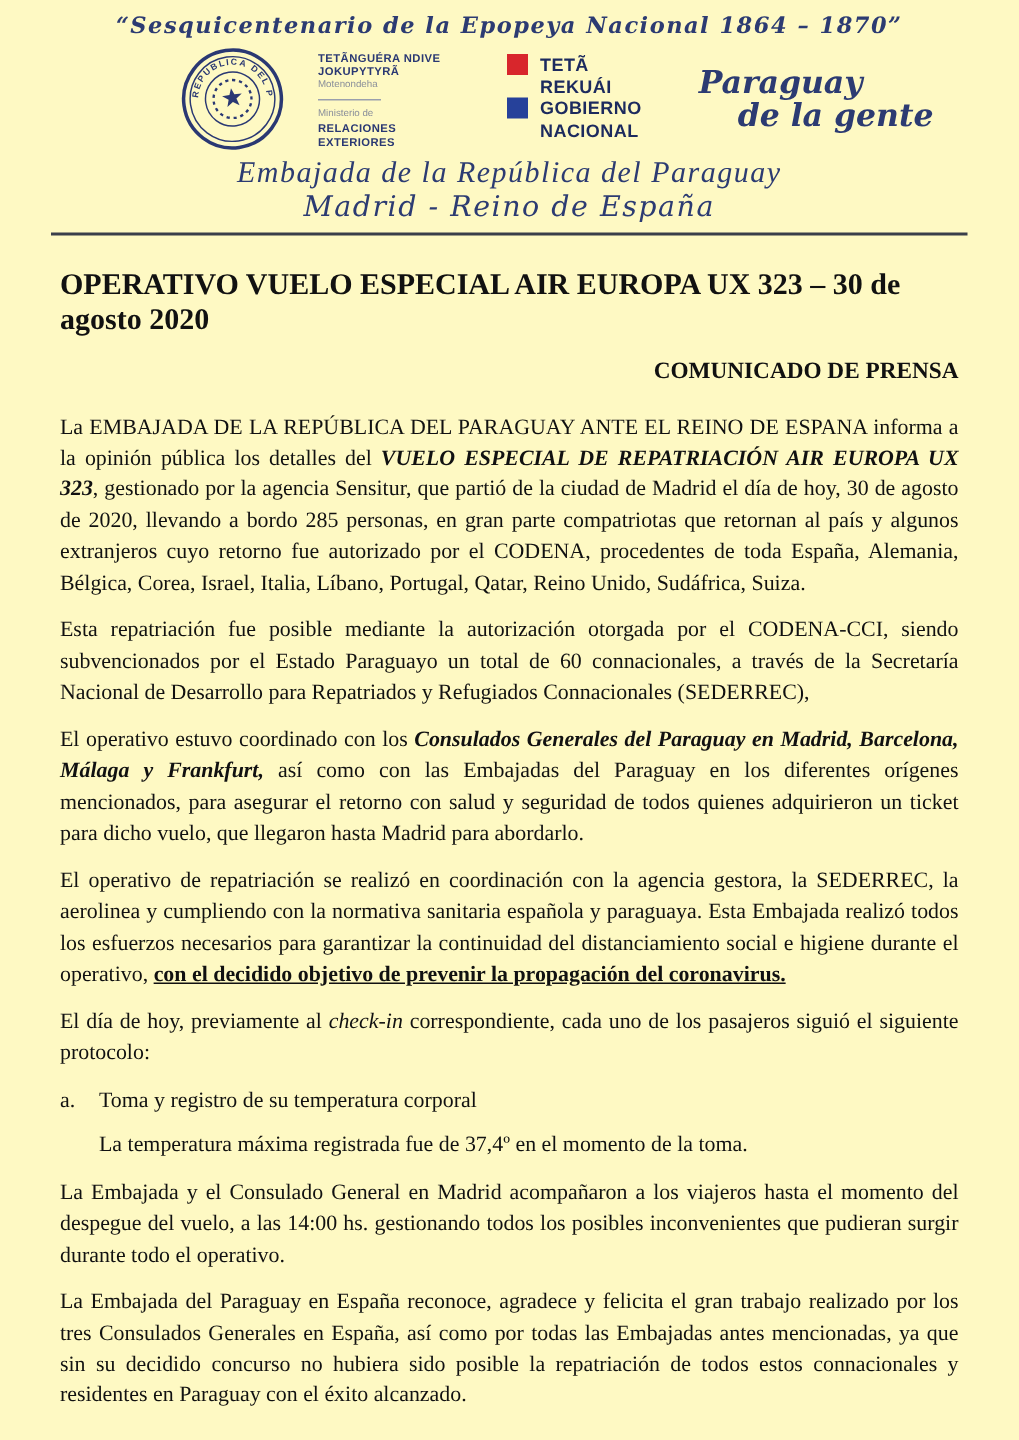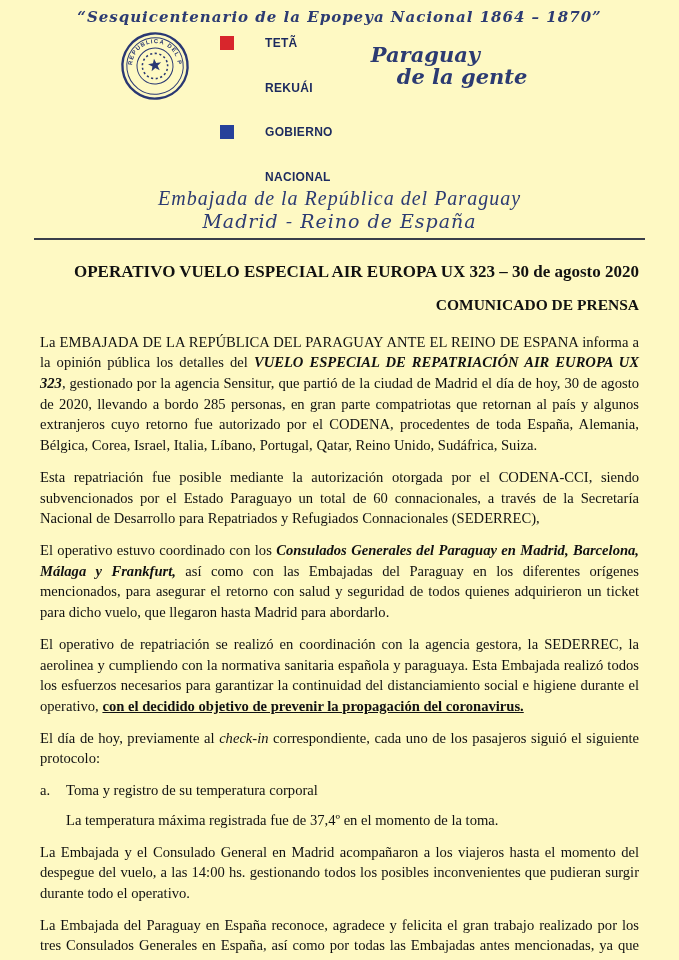--- a/index.html
+++ b/index.html
@@ -22,42 +22,42 @@
   .ministry{
     font-family:"Liberation Sans", sans-serif;color:#2a3873;
     padding-top:4px;width:104px;flex:0 0 auto;
   }
   .ministry .m-bold{font-weight:bold;font-size:7.5px;line-height:1.25;letter-spacing:.3px;display:block;}
   .ministry .m-light{font-size:6.5px;color:#8a8f9a;display:block;line-height:1.3;}
   .ministry .m-rule{width:42px;border:0;border-top:1px solid #9aa0ad;margin:5px 0;}
   .gov{
     display:grid;grid-template-columns:15px auto;column-gap:7px;row-gap:0;
     font-family:"Liberation Sans", sans-serif;font-weight:bold;color:#1c2a5e;
-    font-size:12px;line-height:1.22;padding-top:6px;flex:0 0 auto;margin-left:8px;gap:30px;
+    font-size:12px;line-height:1.22;padding-top:6px;flex:0 0 auto;margin-left:8px;
   }
   .gov .sq{width:14px;height:14px;margin-top:0;}
   .gov .cell{white-space:nowrap;letter-spacing:.3px;}
   .brand{
     font-family:"DejaVu Serif", serif;font-style:italic;font-weight:bold;
     color:#2c3b72;font-size:21px;line-height:1.05;padding-top:14px;margin-left:24px;
   }
   .brand .b2{margin-left:26px;}
   .embassy1{
     text-align:center;font-family:Liberation Serif, serif;font-style:italic;
     color:#2c3b72;font-size:20px;margin-top:2px;letter-spacing:1px;
   }
   .embassy2{
     text-align:center;font-family:"DejaVu Serif", serif;font-style:italic;
     color:#2c3b72;font-size:19px;letter-spacing:1px;
   }
   .header-divider{border:0;border-top:2px solid #3a3f4a;margin:6px 34px 0 34px;}
   
   .doc{padding:16px 40px 0 40px;}
   .doc-title{
-    text-align:right;font-size:17px;font-weight:bold;margin:6px 0 0 0;
+    text-align:left;font-size:20px;font-weight:bold;margin:6px 0 0 0;
   }
   .doc-subtitle{
     text-align:right;font-size:15.5px;font-weight:bold;margin:14px 0 18px 0;
   }
   .para{margin:0 0 11px 0;text-align:justify;font-size:14.6px;line-height:1.42;}
   .para.list-item{display:flex;text-align:left;margin-bottom:9px;}
   .para.list-item .marker{width:26px;flex:0 0 auto;}
   .para.list-sub{margin-left:26px;text-align:left;}
   .seg-b{font-weight:normal;}
   .seg-i{font-style:italic;}
@@ -83,20 +83,29 @@
             <circle cx="37" cy="37" r="13" stroke-width="1.6" stroke-dasharray="2.2 2.6"></circle>
             <path id="sealArc" d="M 13.5 37 A 23.5 23.5 0 1 1 60.5 37" stroke="none"></path>
           </g>
           <text font-family="Liberation Sans, sans-serif" font-size="6" font-weight="bold" fill="#2a3873" letter-spacing="1.2" transform="rotate(-8 37 37)">
             <textPath href="#sealArc" startOffset="4">REPUBLICA DEL PARAGUAY</textPath>
           </text>
           <polygon fill="#2a3873" transform="rotate(-8 37 37)" points="37,29.5 38.7,34 43.8,34.1 39.7,37.1 41.2,41.9 37,39 32.8,41.9 34.3,37.1 30.2,34.1 35.3,34"></polygon>
         </svg>
       </div>
 
+      <div class="ministry">
+        <span class="m-bold">TETÃNGUÉRA NDIVE</span>
+        <span class="m-bold">JOKUPYTYRÃ</span>
+        <span class="m-light">Motenondeha</span>
+        <hr class="m-rule">
+        <span class="m-light">Ministerio de</span>
+        <span class="m-bold">RELACIONES</span>
+        <span class="m-bold">EXTERIORES</span>
+      </div>
 
       <div class="gov">
         <span class="sq" style="background: rgb(216, 38, 44);"></span>
         <span class="cell">TETÃ</span>
         <span></span>
         <span class="cell">REKUÁI</span>
         <span class="sq" style="background: rgb(38, 65, 154);"></span>
         <span class="cell">GOBIERNO</span>
         <span></span>
         <span class="cell">NACIONAL</span>

